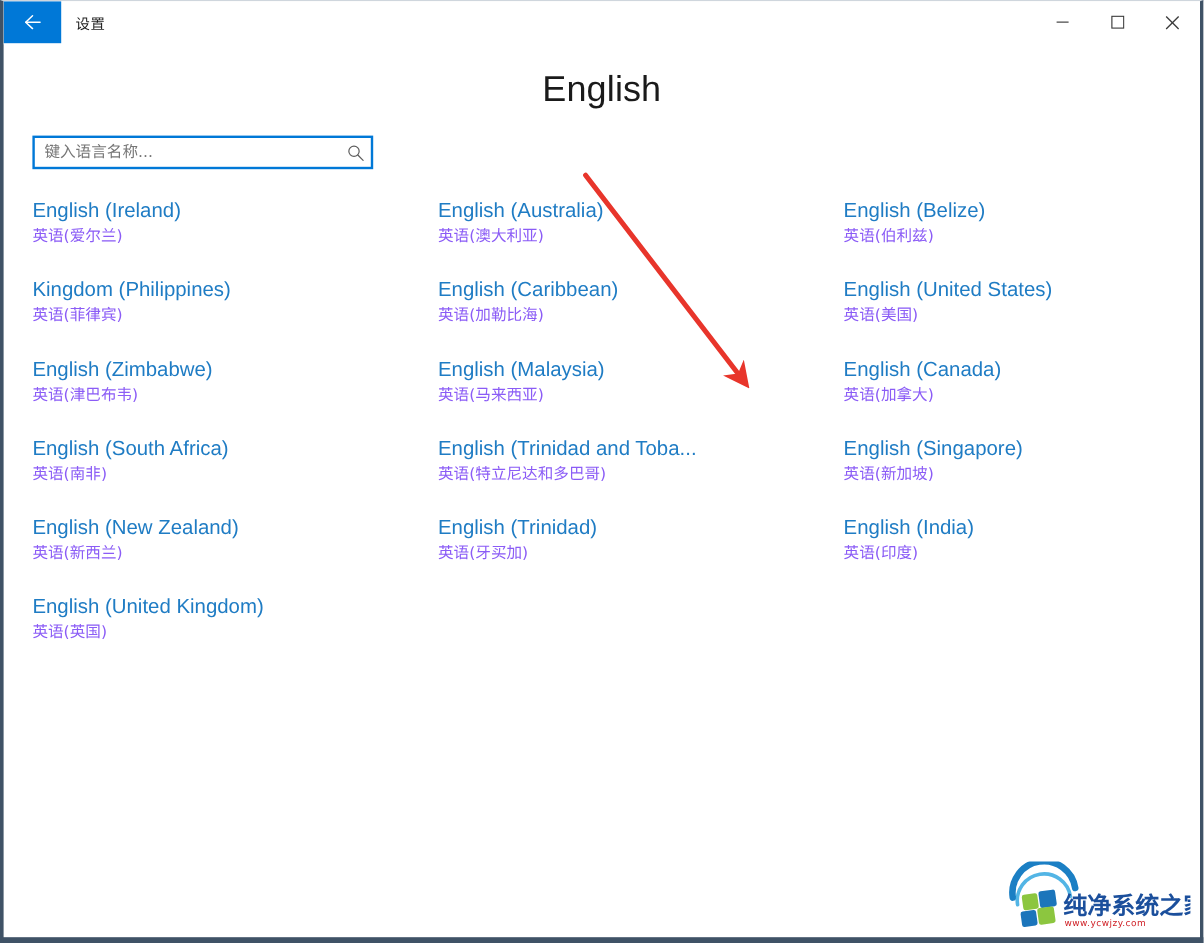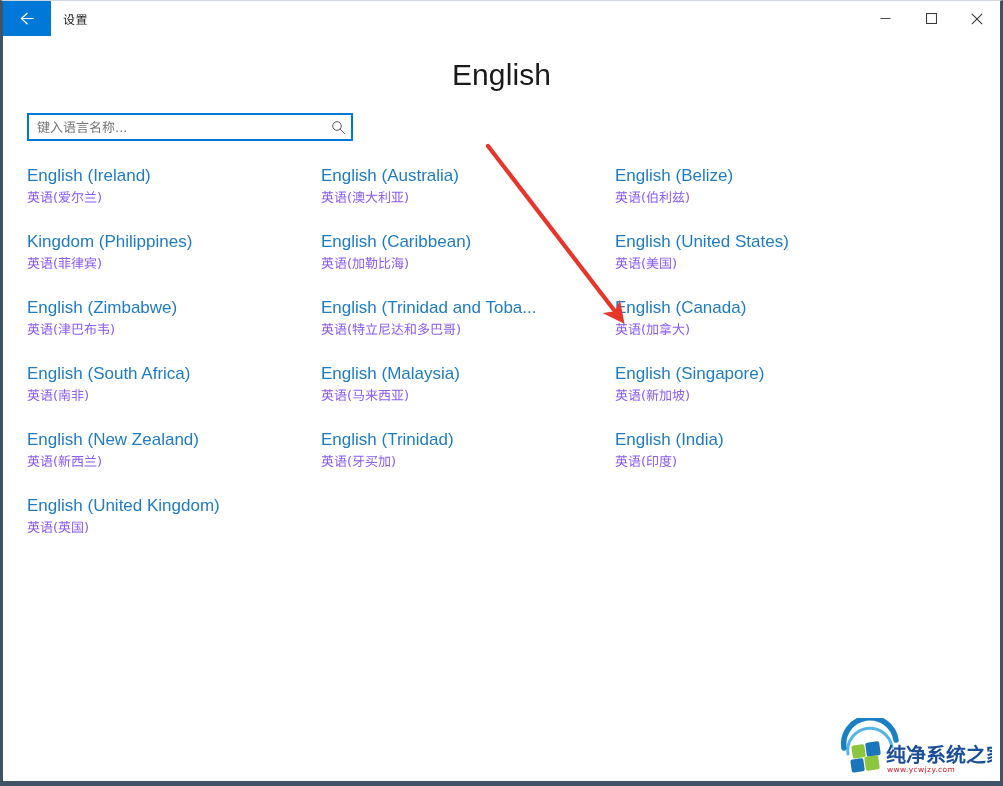--- a/index.html
+++ b/index.html
@@ -94,21 +94,21 @@
     line-height: 1.1;
     letter-spacing: 0.1px;
     font-family: "Liberation Sans", "DejaVu Sans", sans-serif;
     text-align: center;
   }
 
   
   .search-wrap {
     margin-top: 22px;
     position: relative;
-    width: 326px;
+    width: 284px;
     height: 28px;
   }
   .search-input {
     width: 100%;
     height: 100%;
     box-sizing: border-box;
     border: 2px solid #0078d7;
     background: #ffffff;
     outline: none;
     font-size: 13px;
@@ -137,20 +137,21 @@
   }
 
   
   .lang-grid {
     margin-top: 24px;
     display: grid;
     grid-template-columns: 294px 294px 294px;
     column-gap: 0;
     row-gap: 0;
     align-content: start;
+    gap: 44px;
   }
   .lang-col {
     display: block;
   }
   .lang-item {
     display: block;
     height: 66px;
     cursor: pointer;
     user-select: none;
   }
@@ -279,26 +280,26 @@
       <div class="lang-col">
         <div class="lang-item">
           <span class="lang-name">English (Australia)</span>
           <span class="lang-native">英语(澳大利亚)</span>
         </div>
         <div class="lang-item">
           <span class="lang-name">English (Caribbean)</span>
           <span class="lang-native">英语(加勒比海)</span>
         </div>
         <div class="lang-item">
+          <span class="lang-name">English (Malaysia)</span>
+          <span class="lang-native">英语(马来西亚)</span>
+        </div>
+        <div class="lang-item">
           <span class="lang-name">English (Trinidad and Toba...</span>
           <span class="lang-native">英语(特立尼达和多巴哥)</span>
-        </div>
-        <div class="lang-item">
-          <span class="lang-name">English (Malaysia)</span>
-          <span class="lang-native">英语(马来西亚)</span>
         </div>
         <div class="lang-item">
           <span class="lang-name">English (Trinidad)</span>
           <span class="lang-native">英语(牙买加)</span>
         </div>
       </div>
 
       <div class="lang-col">
         <div class="lang-item">
           <span class="lang-name">English (Belize)</span>

